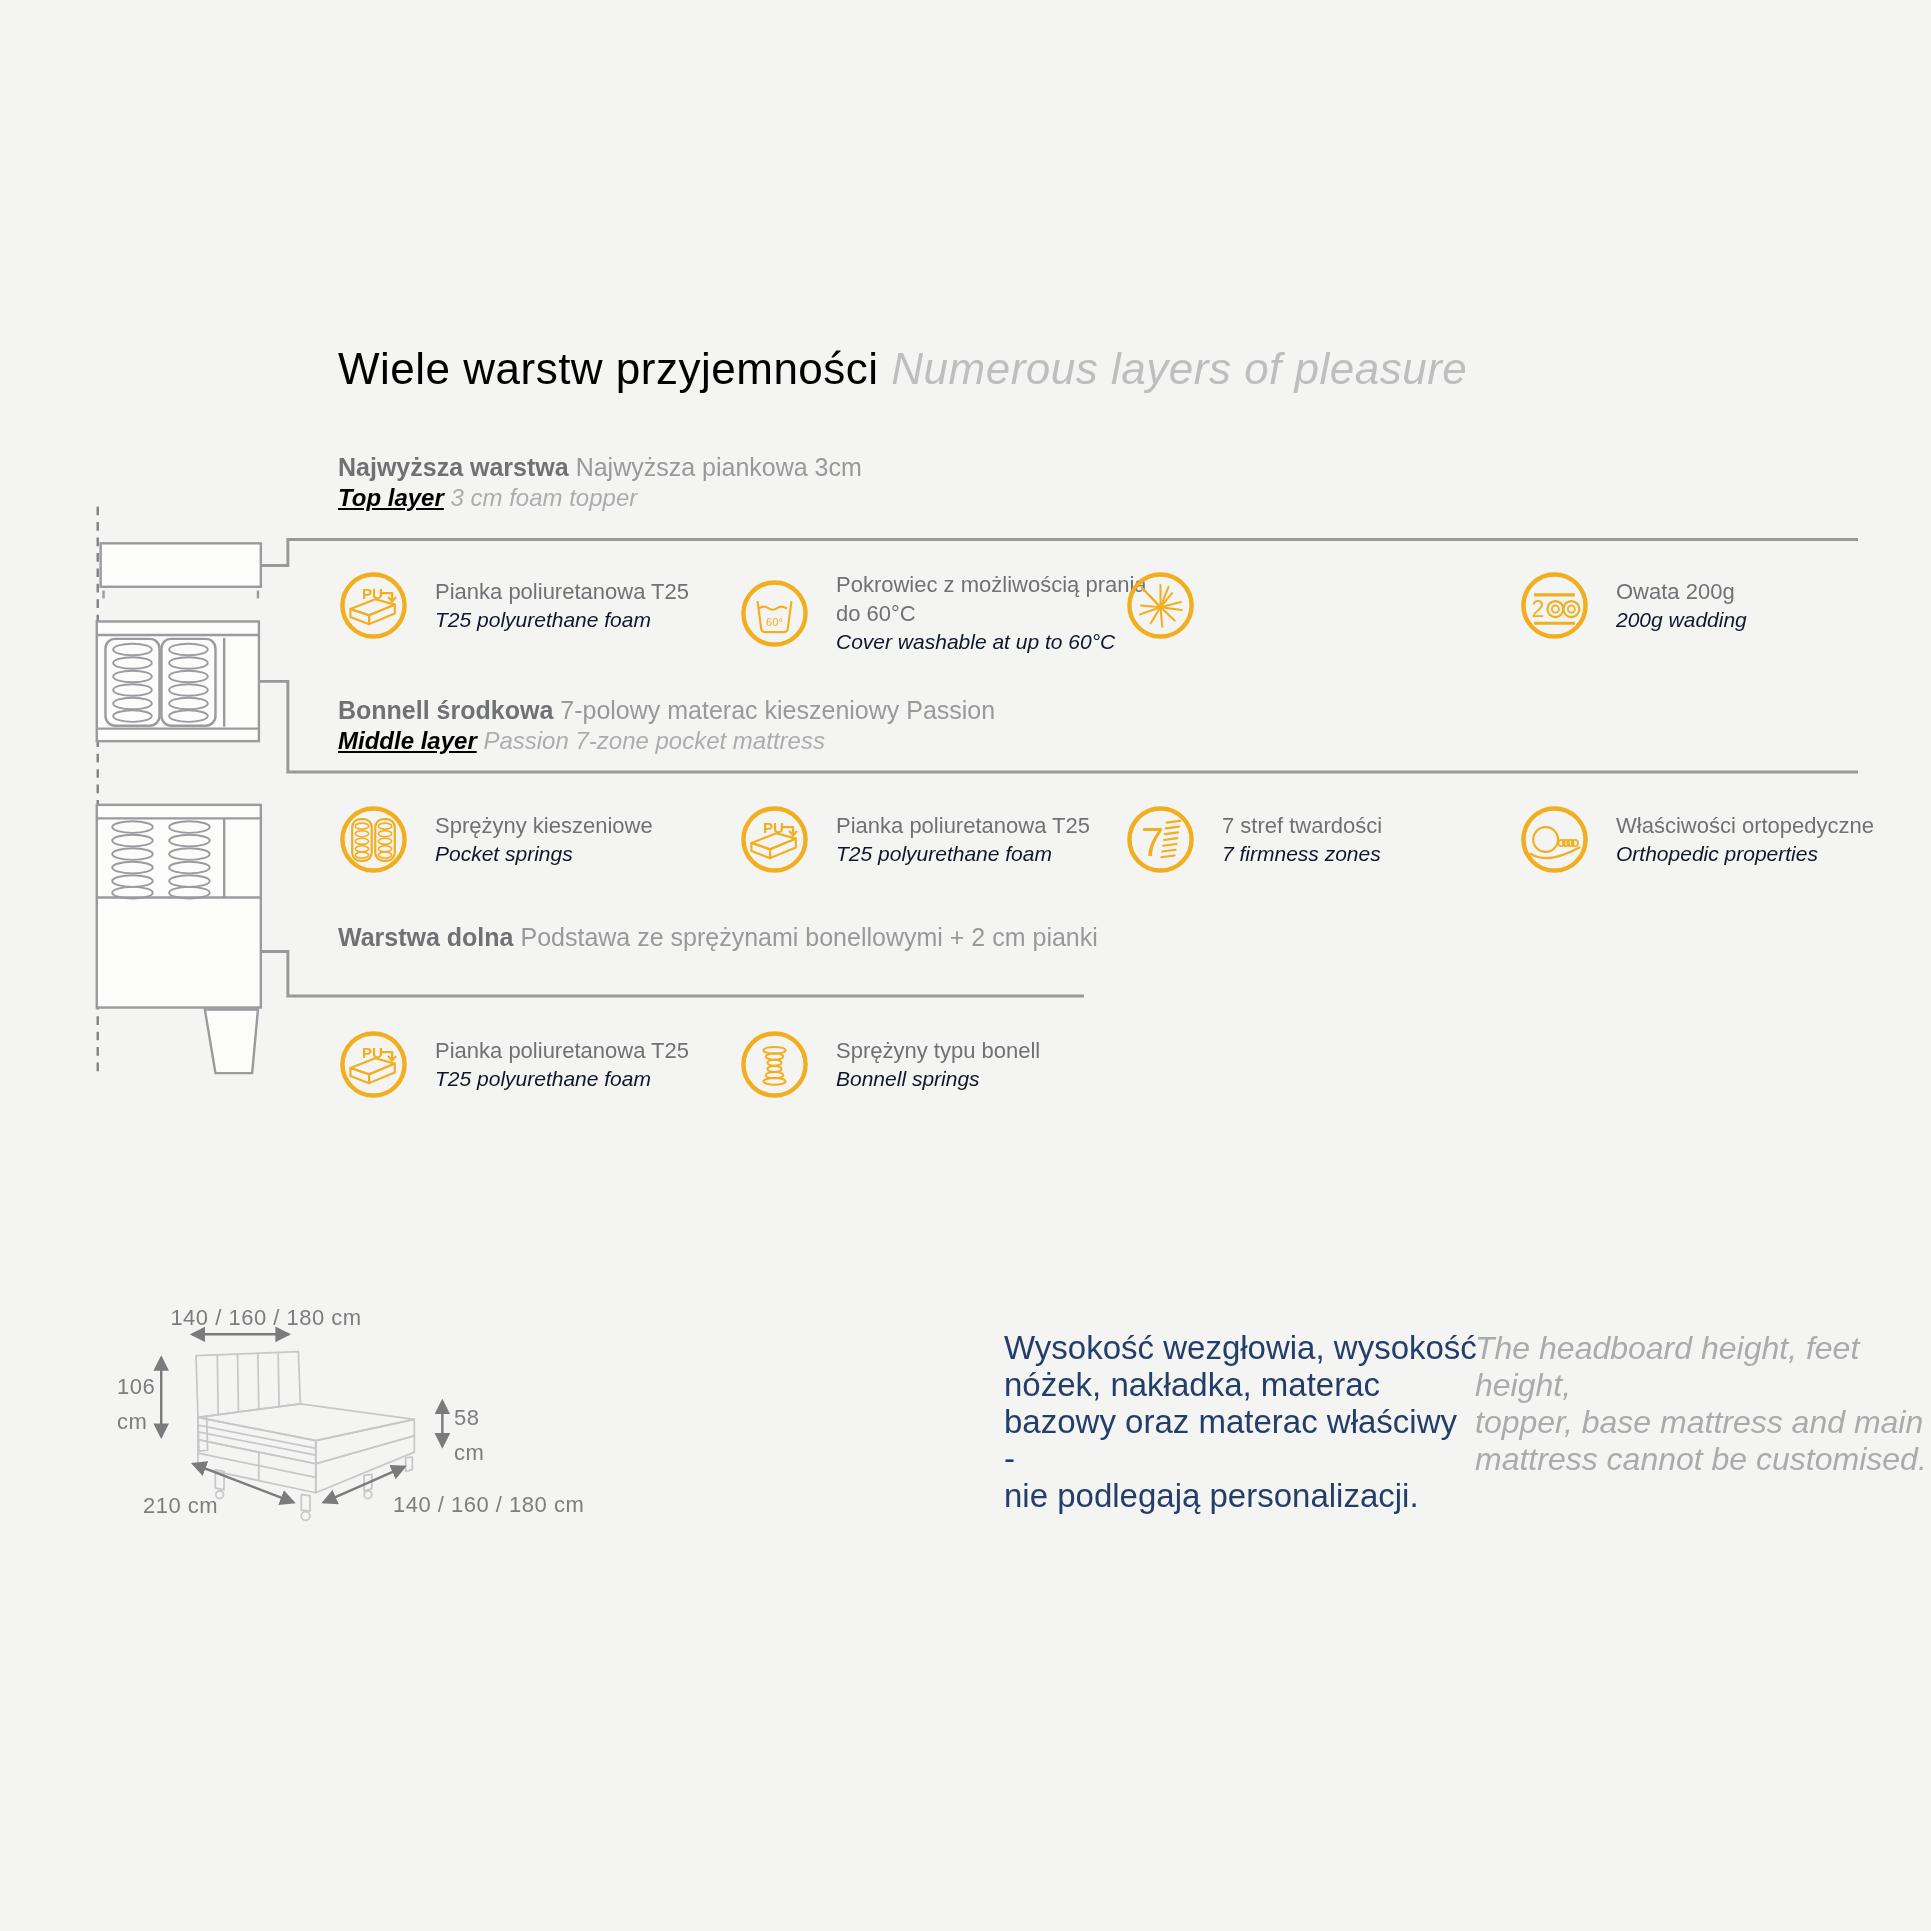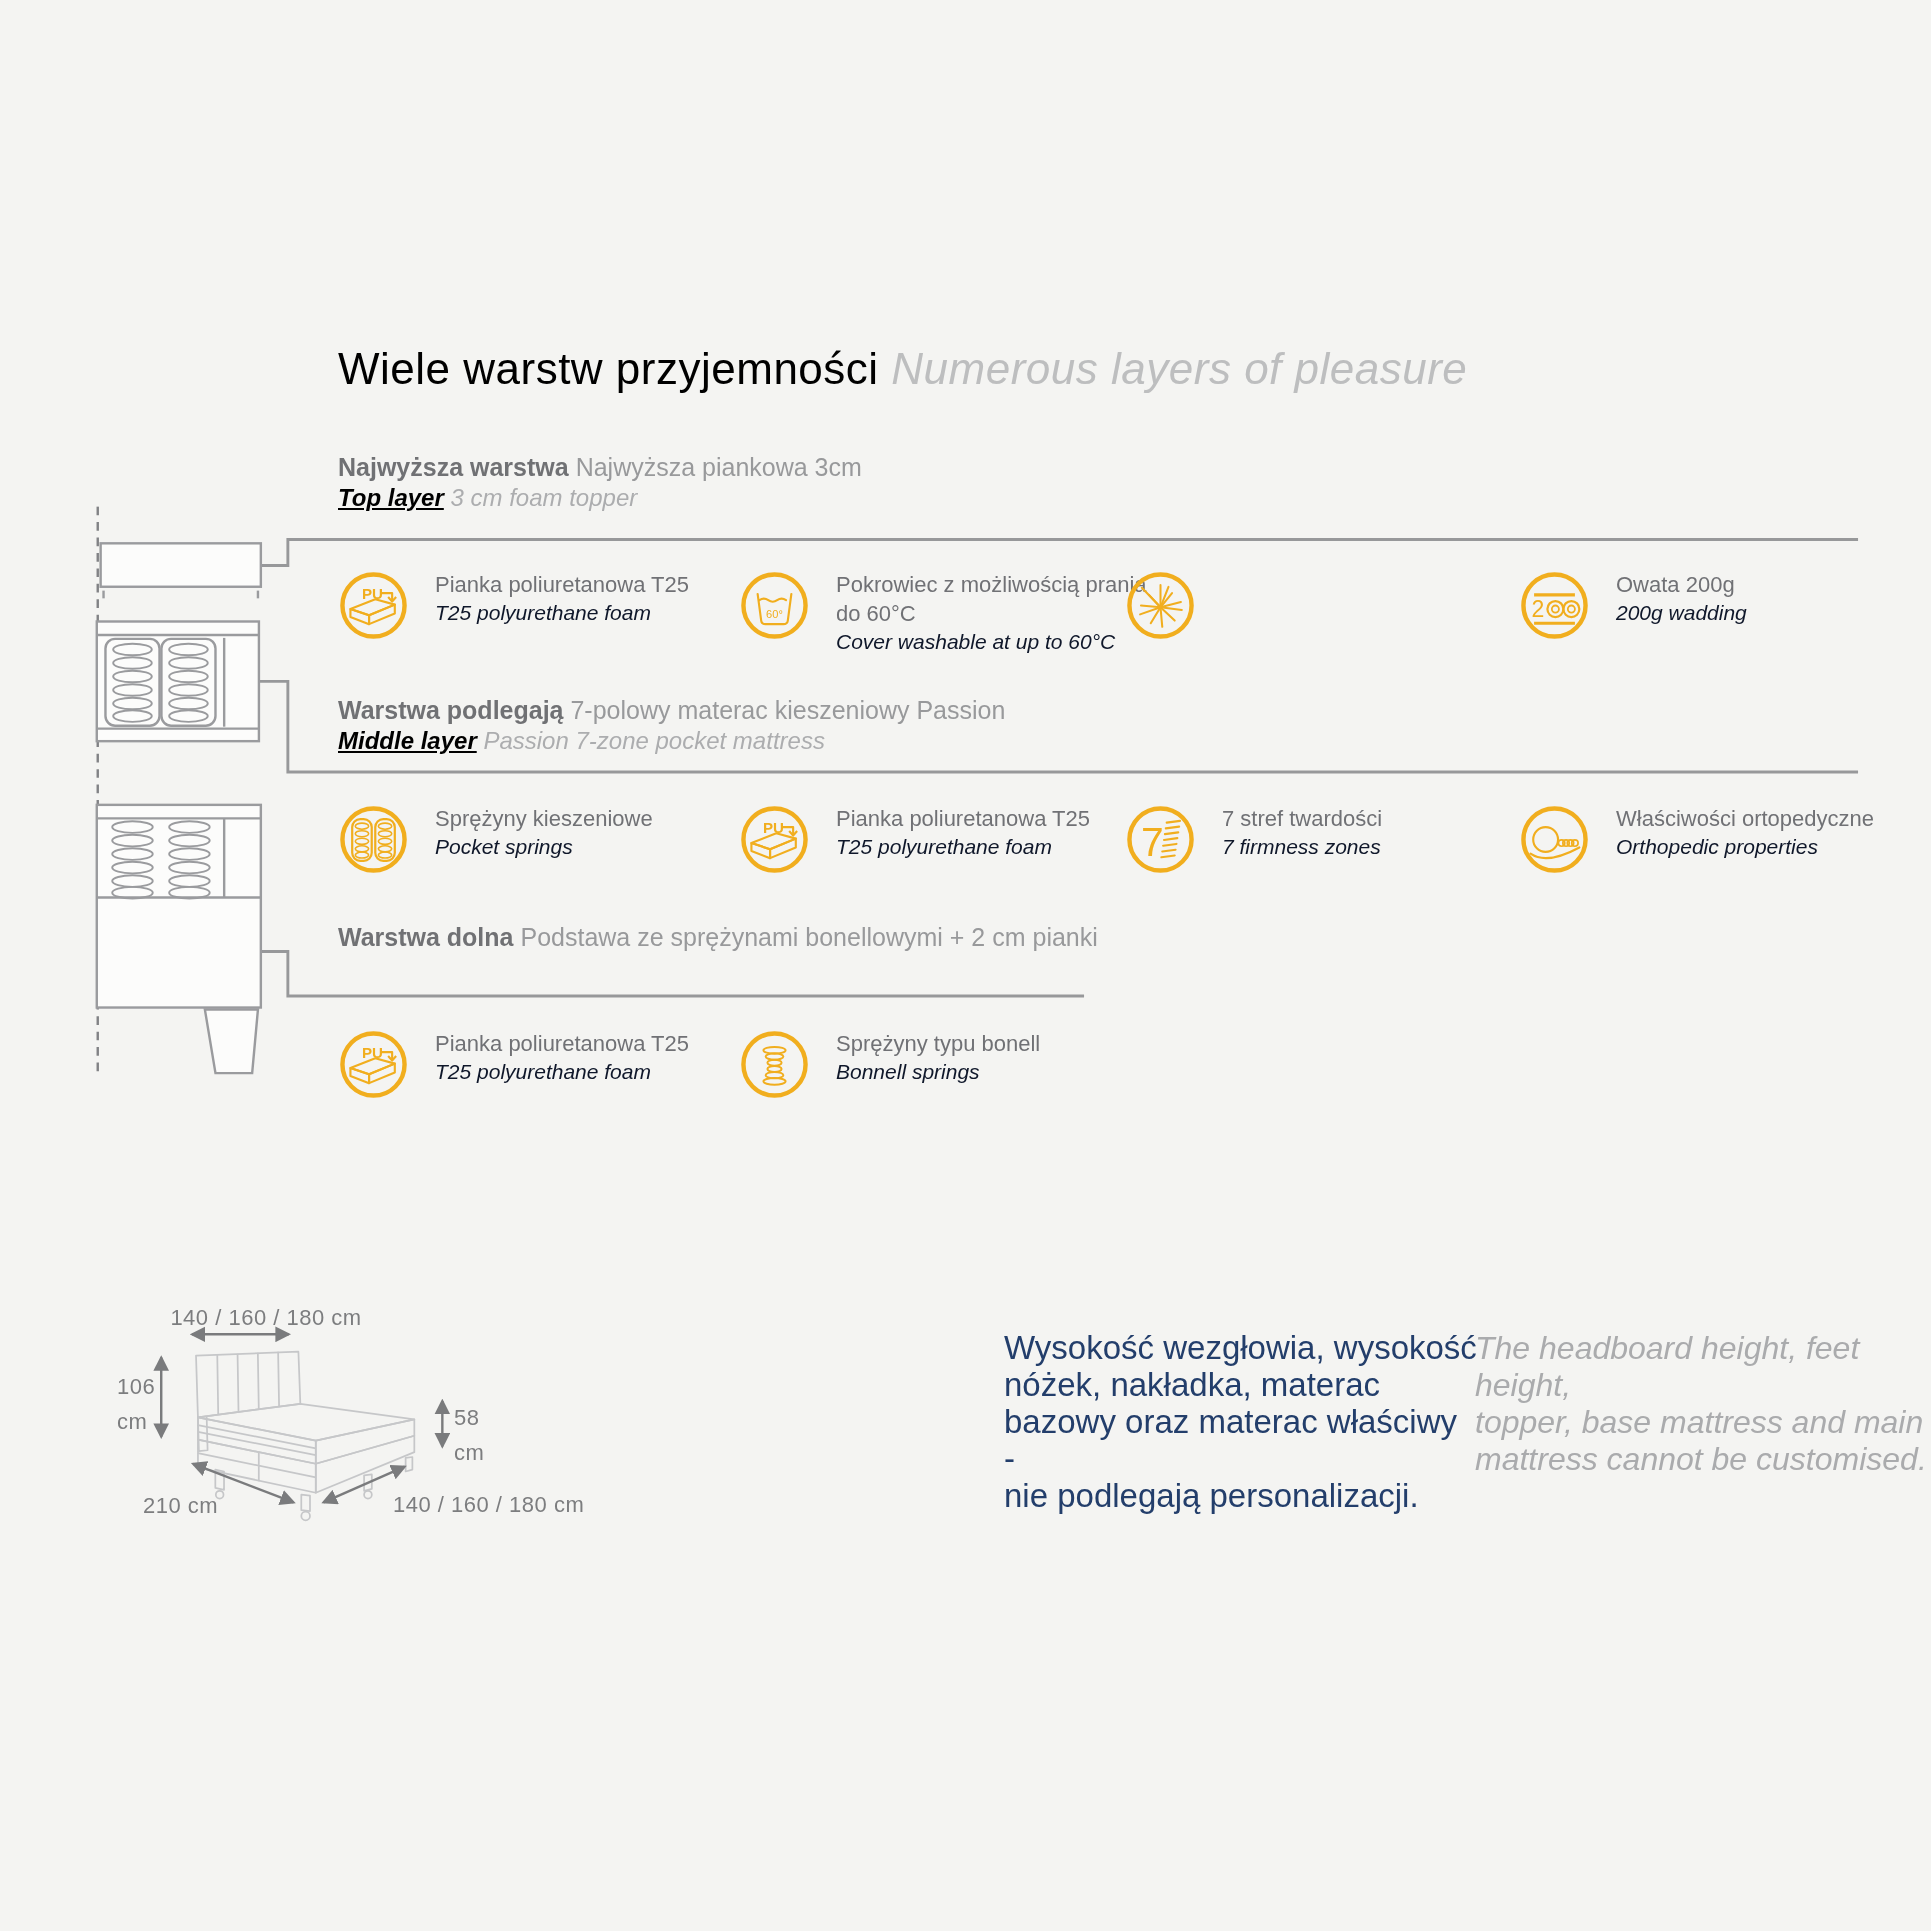--- a/index.html
+++ b/index.html
@@ -13,21 +13,21 @@
   .t-en{color:#bdbebf;font-style:italic;}
 
   
   .sec-header{z-index:2;}
   .sh-pl{font-size:25px;line-height:31px;color:#98999b;white-space:nowrap;}
   .sh-pl b{color:#707174;font-weight:700;text-align:center;}
   .sh-en{font-size:24px;line-height:30px;color:#acadaf;font-style:italic;white-space:nowrap;}
   .sh-en b{color:#000000;font-weight:700;text-decoration:underline;}
 
   
-  .feature{display:flex;align-items:flex-start;gap:26px;z-index:2;}
+  .feature{display:flex;align-items:center;gap:26px;z-index:2;}
   .ficon{width:71px;height:71px;flex:0 0 71px;}
   .fpl{font-size:22px;line-height:29px;color:#707175;white-space:pre-line;}
   .fen{font-size:21px;line-height:28px;color:#0f172a;font-style:italic;white-space:pre-line;}
 
   
   #bg-diagram{left:77px;top:497px;z-index:1;pointer-events:none;}
   #bed-diagram{left:111px;top:1284px;z-index:1;pointer-events:none;}
 
   
   .dim{font-size:22px;color:#7c7d7f;letter-spacing:0.5px;line-height:35px;white-space:pre-line;z-index:2;}
@@ -268,21 +268,21 @@
   <svg class="ficon" viewBox="0 0 74 74" width="71" height="71">
       <use href="#sym-wadding200"></use>
     </svg>
   <div>
       <div class="fpl">Owata 200g</div>
        <div class="fen">200g wadding</div>
     </div>
 </div>
 
 <div class="abs sec-header" style="left:338px;top:695px">
-  <div class="sh-pl"><b>Warstwa podlegają</b>
+  <div class="sh-pl"><b>Bonnell środkowa</b>
     <span>7-polowy materac kieszeniowy Passion</span></div>
   <div class="sh-en"><b>Middle layer</b>
     <span>Passion 7-zone pocket mattress</span></div>
 </div>
 
 <div class="abs feature" style="left:338px;top:804px">
   <svg class="ficon" viewBox="0 0 74 74" width="71" height="71">
       <use href="#sym-pocket"></use>
     </svg>
   <div>

